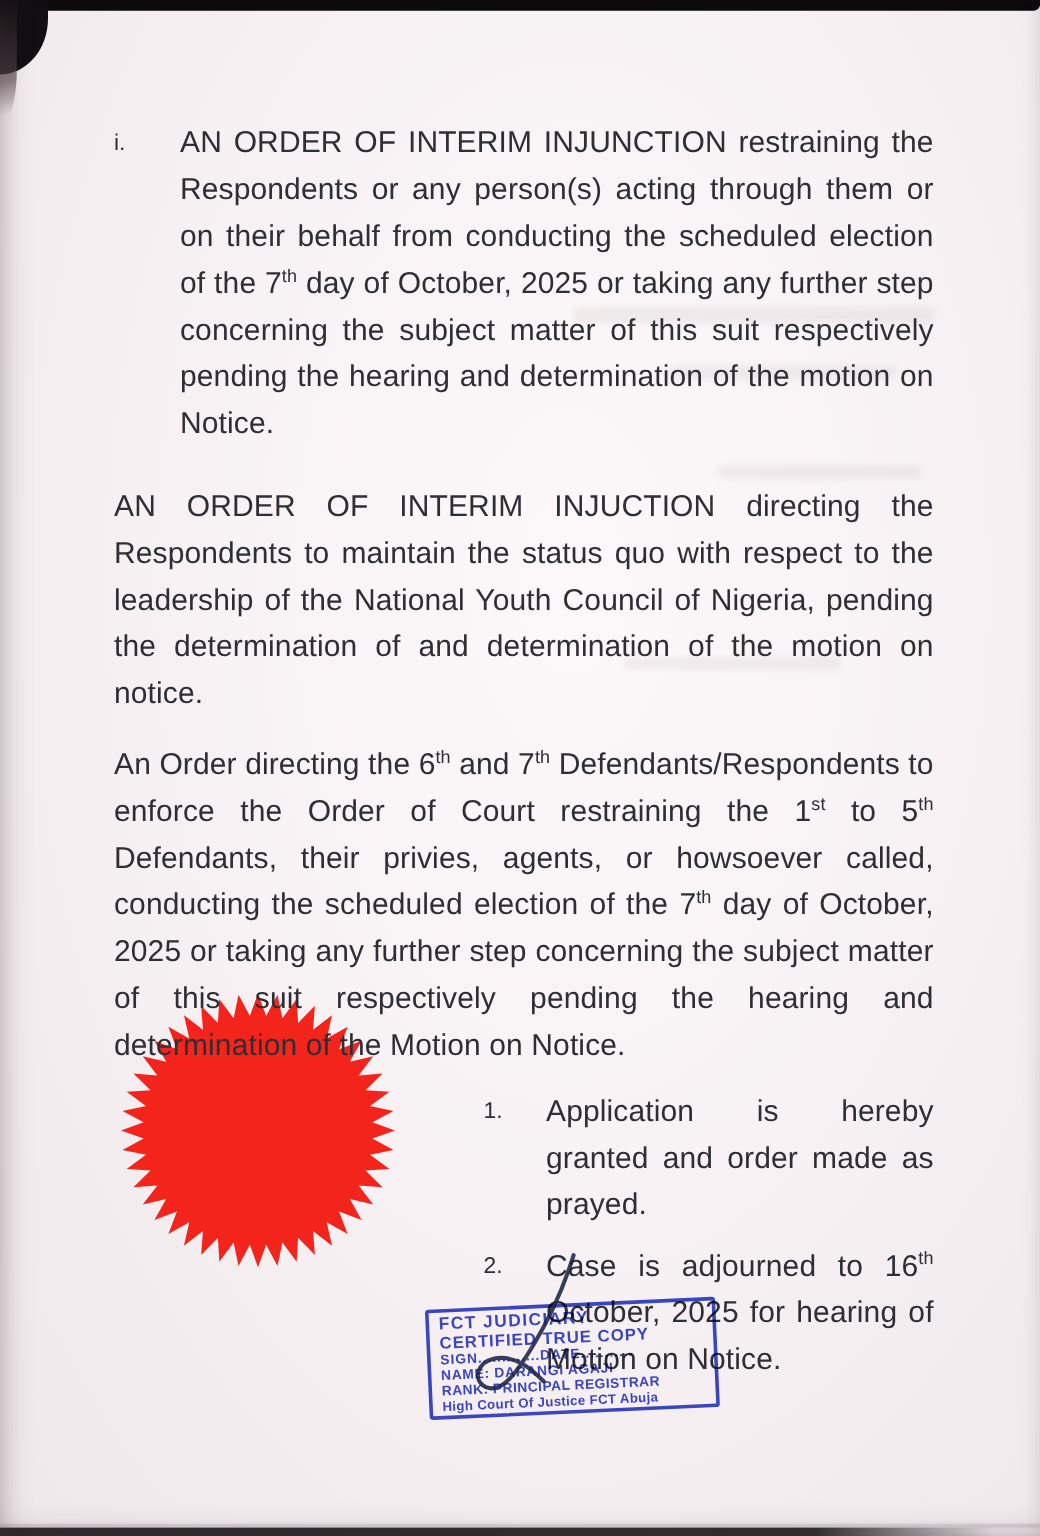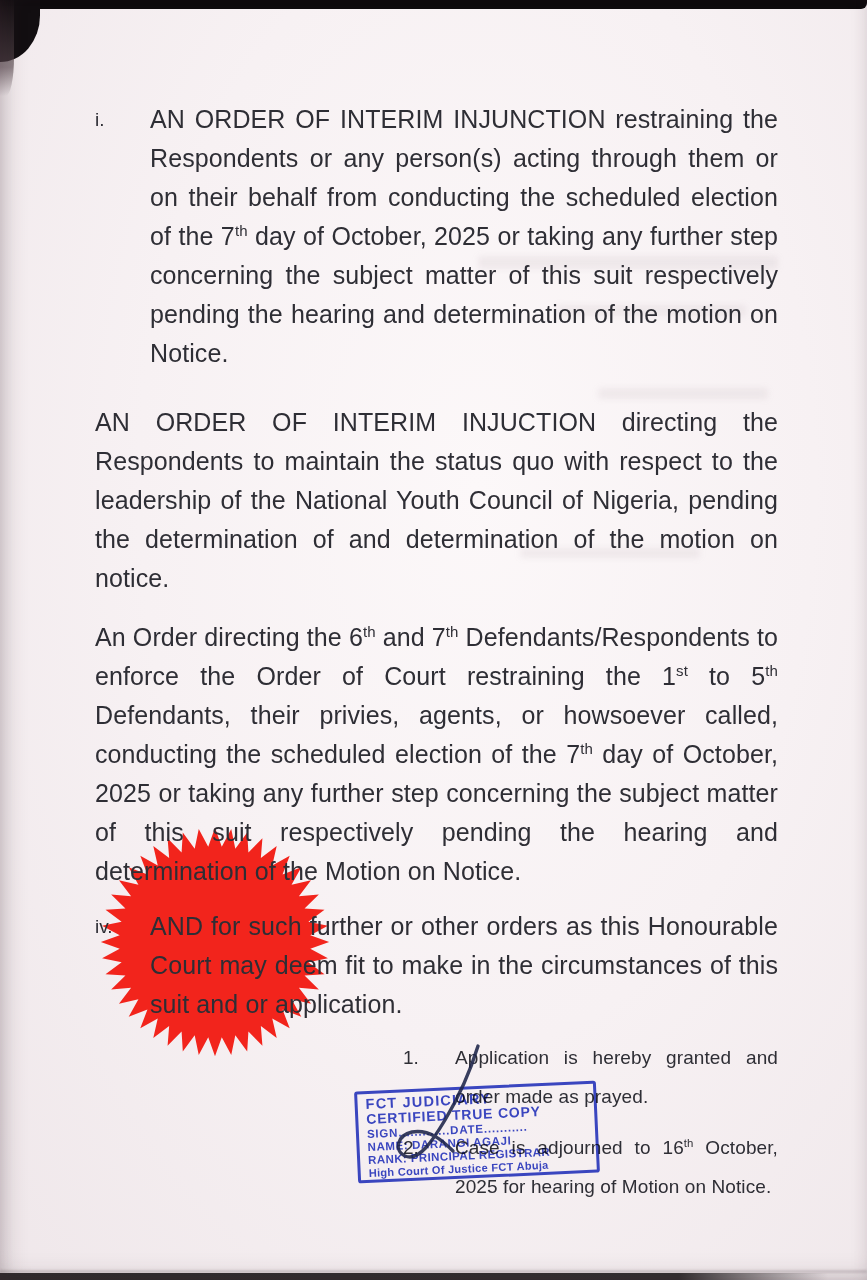--- a/index.html
+++ b/index.html
@@ -25,21 +25,21 @@
   
   .content{position:absolute;left:95px;top:100px;width:683px;z-index:3;}
   .prayer{display:flex;}
   .prayer .marker{width:55px;flex:none;font-size:19px;line-height:39px;}
   .prayer .ptext{flex:1;font-size:25px;line-height:39px;text-align:justify;letter-spacing:.1px;}
   sup{font-size:.6em;line-height:0;vertical-align:super;}
   .mb30{margin-bottom:30px;} .mb20{margin-bottom:20px;} .mb16{margin-bottom:16px;} .mb14{margin-bottom:14px;} .mb10{margin-bottom:10px;} .mb12{margin-bottom:12px;}
   .ruling-intro{margin-left:257px;font-size:19px;line-height:39px;}
   .order{display:flex;margin-left:308px;}
   .order .marker{width:52px;flex:none;font-size:19px;line-height:39px;}
-  .order .otext{width:323px;font-size:19px;line-height:39px;text-align:justify;letter-spacing:.1px;}
+  .order .otext{width:323px;font-size:25px;line-height:39px;text-align:justify;letter-spacing:.1px;}
 
   
   .seal{position:absolute;left:99px;top:826px;width:232px;height:232px;z-index:2;}
 
   
   .stamp{
     position:absolute;left:356px;top:1086px;width:242px;height:92px;z-index:4;
     transform:rotate(-2.6deg);
     border:3px solid var(--stamp);
     border-radius:3px;
@@ -83,24 +83,20 @@
     </div>
 
     <div class="prayer mb20">
       <div class="ptext">AN ORDER OF INTERIM INJUCTION directing the Respondents to maintain the status quo with respect to the leadership of the National Youth Council of Nigeria, pending the determination of and determination of the motion on notice.</div>
     </div>
 
     <div class="prayer mb16">
       <div class="ptext">An Order directing the 6<sup>th</sup> and 7<sup>th</sup> Defendants/Respondents to enforce the Order of Court restraining the 1<sup>st</sup> to 5<sup>th</sup> Defendants, their privies, agents, or howsoever called, conducting the scheduled election of the 7<sup>th</sup> day of October, 2025 or taking any further step concerning the subject matter of this suit respectively pending the hearing and determination of the Motion on Notice.</div>
     </div>
 
-    <div class="prayer mb14">
-      <div class="marker">iv.</div>
-      <div class="ptext">AND for such further or other orders as this Honourable Court may deem fit to make in the circumstances of this suit and or application.</div>
-    </div>
 
 
     <div class="order mb12">
       <div class="marker">1.</div>
       <div class="otext">Application is hereby granted and order made as prayed.</div>
     </div>
 
     <div class="order">
       <div class="marker">2.</div>
       <div class="otext">Case is adjourned to 16<sup>th</sup> October, 2025 for hearing of Motion on Notice.</div>

